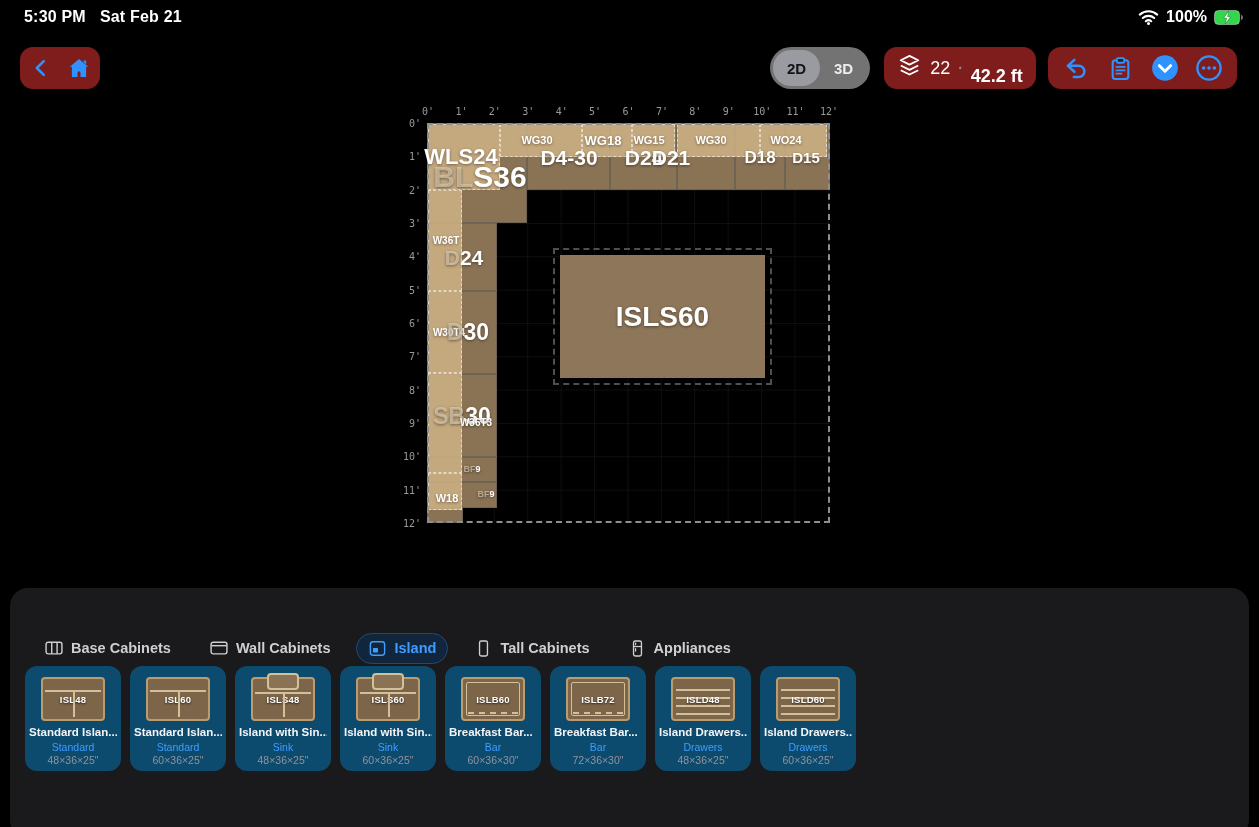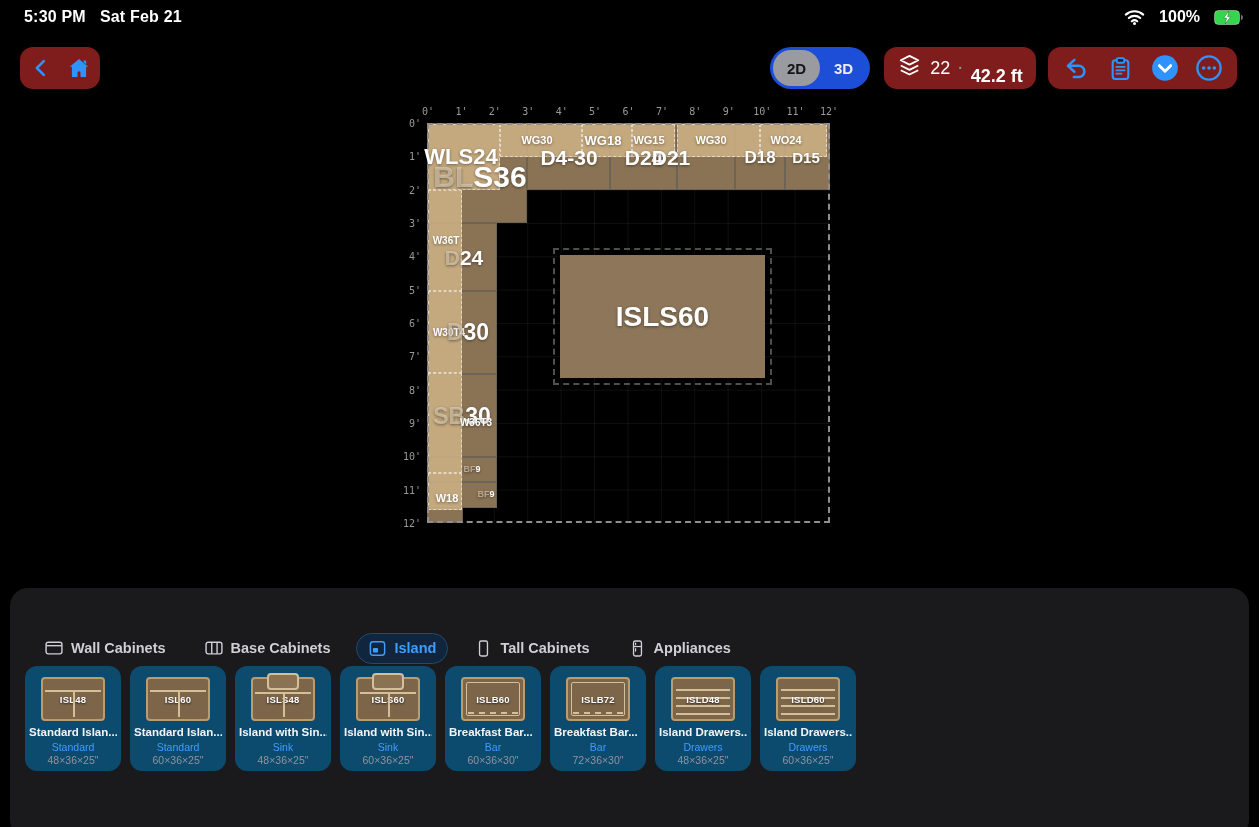--- a/index.html
+++ b/index.html
@@ -4,28 +4,28 @@
 <style>
   html,body{margin:0;padding:0;}
   body{
     width:1259px;height:827px;position:relative;overflow:hidden;
     background:#000;font-family:"Liberation Sans",sans-serif;
     -webkit-font-smoothing:antialiased;color:#fff;
   }
   
   .statusbar{position:absolute;top:8px;left:0;right:0;height:22px;}
   .sb-left{position:absolute;left:24px;top:0;display:flex;gap:14px;font-size:16px;font-weight:700;letter-spacing:.2px;}
-  .sb-right{position:absolute;right:16px;top:0;display:flex;align-items:center;gap:14px;font-size:16px;font-weight:600;}
+  .sb-right{position:absolute;right:16px;top:0;display:flex;align-items:center;gap:7px;font-size:16px;font-weight:600;}
   .sb-right svg{display:block;}
   
   .pill{position:absolute;top:47px;height:42px;border-radius:13px;background:#7f1d1d;display:flex;align-items:center;}
   .nav-left{left:20px;width:80px;justify-content:space-evenly;}
   .icon-btn{display:flex;align-items:center;justify-content:center;width:34px;height:34px;}
   .icon-btn svg{display:block;}
-  .seg-wrap{left:770px;width:100px;background:#1d4ed8;border-radius:21px;padding:3px;box-sizing:border-box;}
+  .seg-wrap{left:770px;width:100px;background:#737373;border-radius:21px;padding:3px;box-sizing:border-box;}
   .seg{flex:1;height:36px;border-radius:18px;display:flex;align-items:center;justify-content:center;font-size:15px;font-weight:700;color:#ededf0;}
   .seg.sel{background:#9a9aa1;color:#141416;}
   .info-pill{left:884px;width:152px;justify-content:center;gap:8px;font-size:18px;}
   .info-pill .cnt{font-weight:400;}
   .info-pill .sep{color:#8e8e93;font-weight:700;font-size:14px;}
   .info-pill .meas{font-weight:700;margin-top:16px;}
   .actions{left:1048px;width:189px;justify-content:space-evenly;}
   
   #plan{position:absolute;left:0;top:96px;width:1259px;height:470px;}
   .grid{position:absolute;background-image:
@@ -234,33 +234,33 @@
     <div class="plan-label" style="left: 447px; top: 402px; font-size: 11px;"><span class="bright">W18</span></div>
     <div class="plan-label" style="left: 662.5px; top: 220.5px; font-size: 28px;"><span class="bright">ISLS60</span></div>
   </div>
 
 <div class="sheet">
   <div class="tabs" id="tabs">
       <div class="tab">
         <span>
           <svg width="20" height="20" viewBox="0 0 24 24">
             <rect x="2.5" y="5" width="19" height="14" rx="2.5" fill="none" stroke="#cfcfd4" stroke-width="1.7"></rect>
-            <path d="M2.5 9.2h19" stroke="#cfcfd4" stroke-width="1.7"></path>
-          </svg>
-        </span>
-        <span>Wall Cabinets</span>
+            <path d="M9.3 5v14M15.7 5v14" stroke="#cfcfd4" stroke-width="1.7"></path>
+          </svg>
+        </span>
+        <span>Base Cabinets</span>
       </div>
       <div class="tab">
         <span>
           <svg width="20" height="20" viewBox="0 0 24 24">
             <rect x="2.5" y="5" width="19" height="14" rx="2.5" fill="none" stroke="#cfcfd4" stroke-width="1.7"></rect>
-            <path d="M9.3 5v14M15.7 5v14" stroke="#cfcfd4" stroke-width="1.7"></path>
-          </svg>
-        </span>
-        <span>Base Cabinets</span>
+            <path d="M2.5 9.2h19" stroke="#cfcfd4" stroke-width="1.7"></path>
+          </svg>
+        </span>
+        <span>Wall Cabinets</span>
       </div>
       <div class="tab active">
         <span>
           <svg width="19" height="19" viewBox="0 0 24 24">
             <rect x="3" y="3.5" width="18" height="17" rx="3.5" fill="none" stroke="#3f9dff" stroke-width="1.8"></rect>
             <rect x="6.2" y="11.5" width="6.5" height="5.5" rx="1" fill="#3f9dff"></rect>
           </svg>
         </span>
         <span>Island</span>
       </div>

